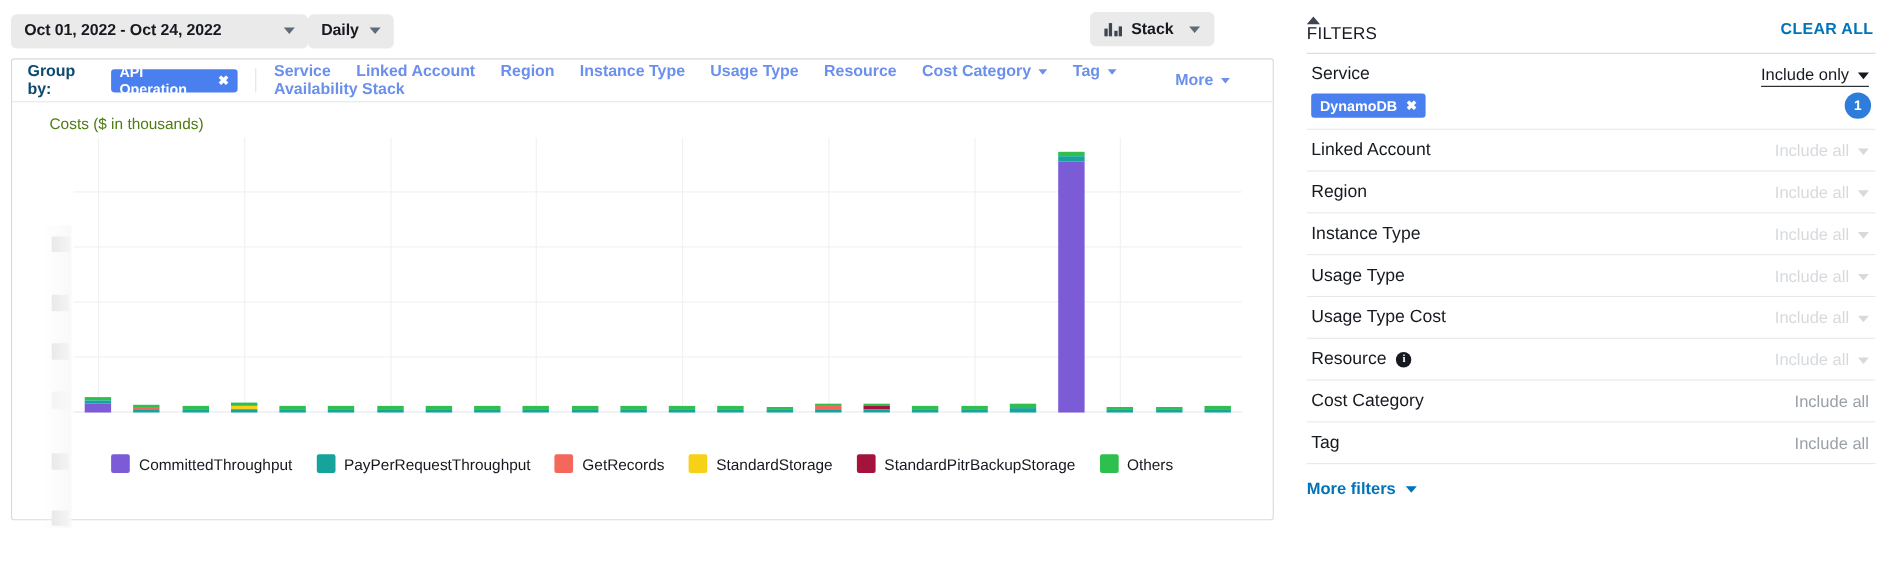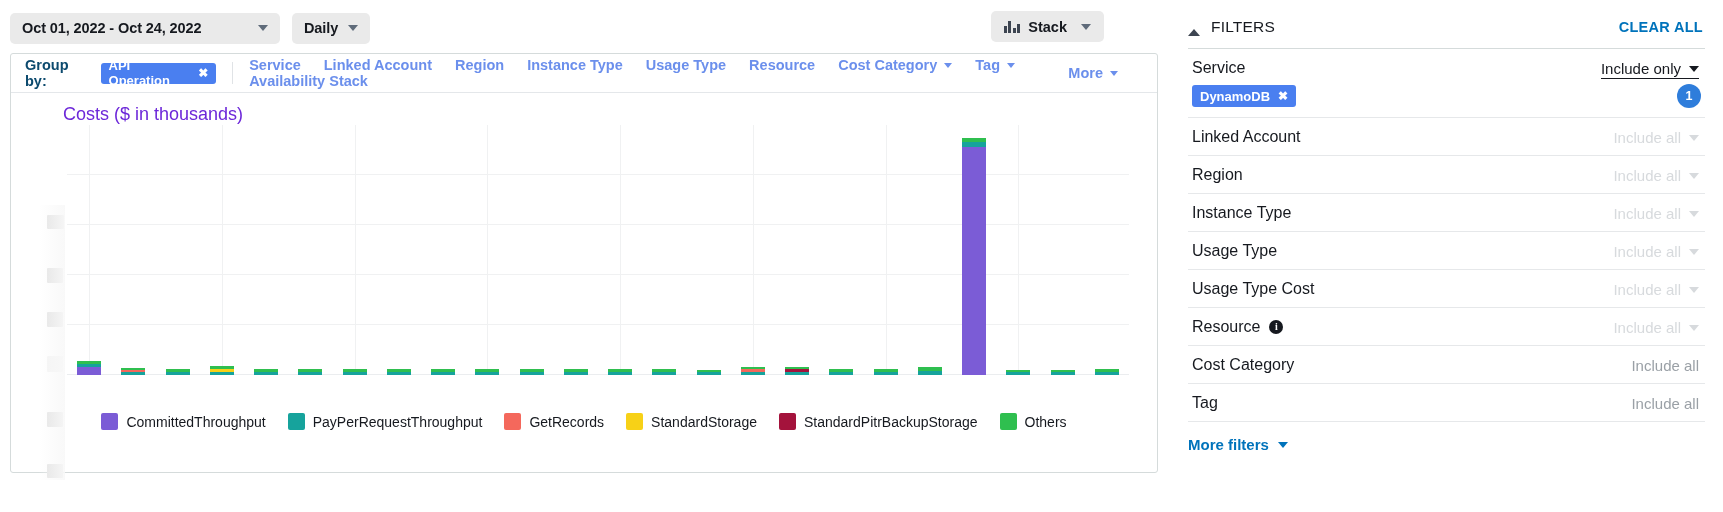--- a/index.html
+++ b/index.html
@@ -44,21 +44,21 @@
     padding: 0 12px;
     cursor: pointer;
     color: #16191f;
     font-weight: bold;
     font-size: 14.5px;
     letter-spacing: -0.1px;
   }
   .pill .caret { margin-left: 14px; }
   .pill.daterange { min-width: 270px; justify-content: space-between; }
   .pill.daterange .caret { margin-left: 30px; }
-  .pill.granularity { margin-left: 12px; }
+  .pill.granularity { }
   .pill.granularity .caret { margin-left: 10px; }
 
   .caret {
     width: 0; height: 0;
     border-left: 5px solid transparent;
     border-right: 5px solid transparent;
     border-top: 6px solid #5f6b7a;
     display: inline-block;
   }
 
@@ -160,23 +160,23 @@
   }
   .gb-more {
     position: absolute;
     right: 16px;
   }
 
   
   .chartwrap { position: relative; height: 380px; }
   .chart-title {
     position: absolute;
-    left: 52px; top: 11px;
-    font-size: 18px;
-    color: #6d28d9;
+    left: 34px; top: 11px;
+    font-size: 14px;
+    color: #4d7c0f;
     font-weight: normal;
   }
 
   .plot {
     position: absolute;
     left: 56px;
     top: 32px;
     width: 1062px;
     height: 250px;
   }
@@ -259,21 +259,21 @@
     position: relative;
     font-size: 15px;
   }
   .filters-head {
     display: flex;
     align-items: center;
     justify-content: space-between;
     height: 26px;
     padding: 0 2px 0 4px;
   }
-  .filters-head-left { display: flex; align-items: flex-end; }
+  .filters-head-left { display: flex; align-items: flex-start; flex-direction: column; }
   .tri-up {
     width: 0; height: 0;
     border-left: 6px solid transparent;
     border-right: 6px solid transparent;
     border-bottom: 7px solid #3d4551;
     margin-right: 11px;
   }
   .filters-title {
     font-size: 15.5px;
     color: #16191f;

